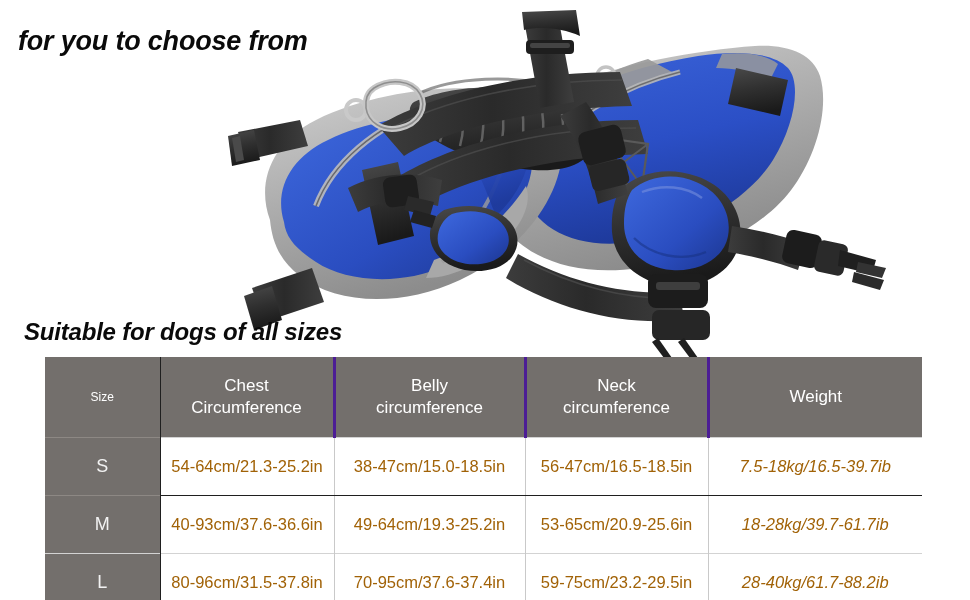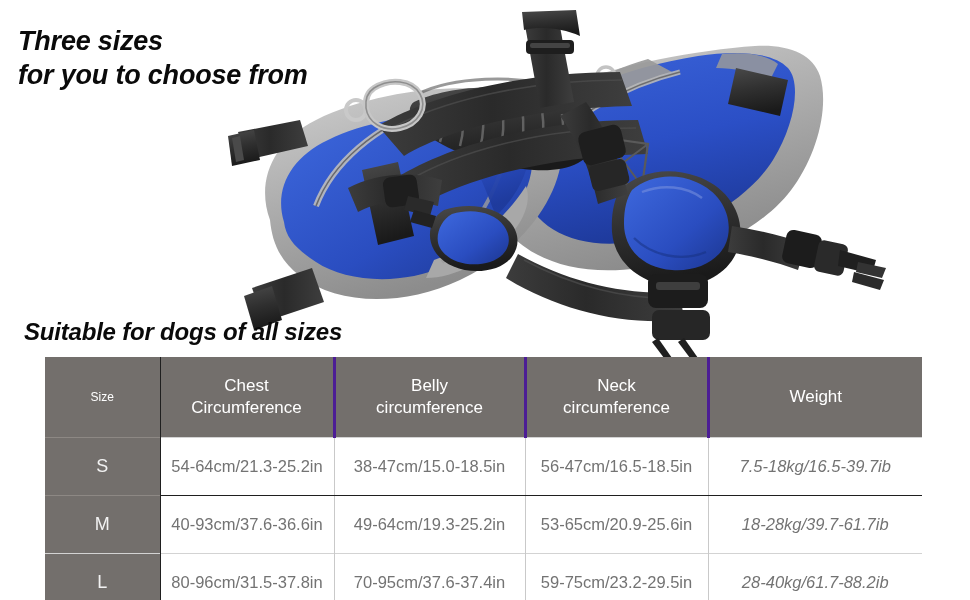--- a/index.html
+++ b/index.html
@@ -88,21 +88,21 @@
   .thead-row th.col-size {
     font-size: 12px;
     border-right: 1px solid #1f1f1f;
   }
 
   .body-row td {
     height: 57px;
     vertical-align: middle;
     text-align: center;
     font-size: 16.5px;
-    color: #737373;
+    color: #a16207;
     background: #ffffff;
     border-right: 1px solid #c9c9c9;
     border-top: 1px solid #d3d3d3;
   }
   .body-row td:last-child { border-right: none; font-style: italic; }
   .body-row td.col-size {
     background: #736F6C;
     color: #f2f2f2;
     font-size: 18px;
     border-right: 1px solid #1f1f1f;
@@ -113,21 +113,20 @@
   }
   .body-row.row-s td.col-size {
     border-bottom: none;
   }
   .body-row.row-l td { border-top: 1px solid #d3d3d3; }
 </style>
 </head>
 <body>
 
 <div class="heading" id="heading-top">
-  <div>Three sizes</div>
   <div>for you to choose from</div>
 </div>
 
 <div id="product-photo">
   <svg viewBox="0 0 660 348" xmlns="http://www.w3.org/2000/svg">
     <defs>
       <linearGradient id="gBlue" x1="0" y1="0" x2="0.3" y2="1">
         <stop offset="0%" stop-color="#3A63D8"></stop>
         <stop offset="55%" stop-color="#2B4FC6"></stop>
         <stop offset="100%" stop-color="#1E3A9C"></stop>

